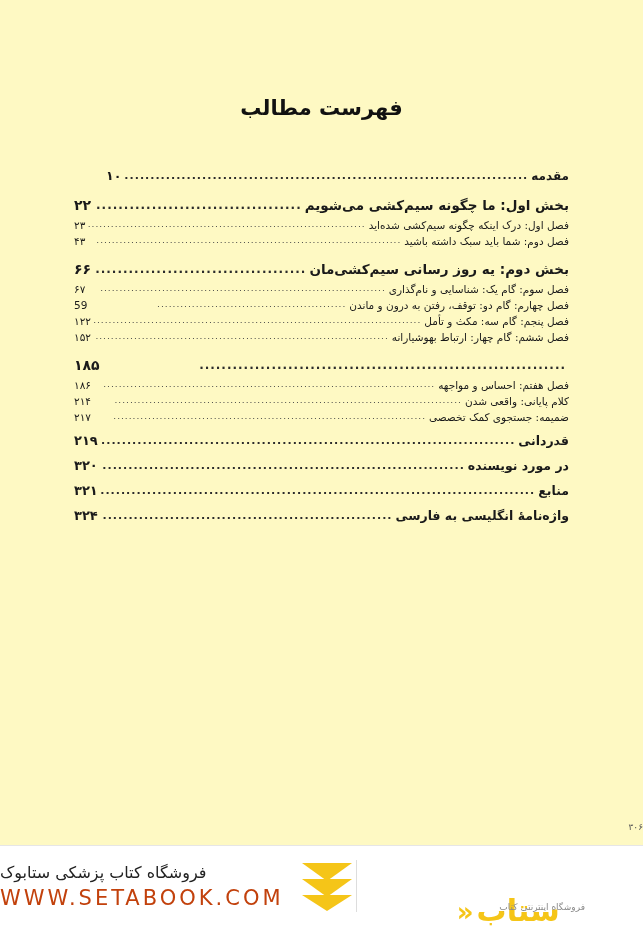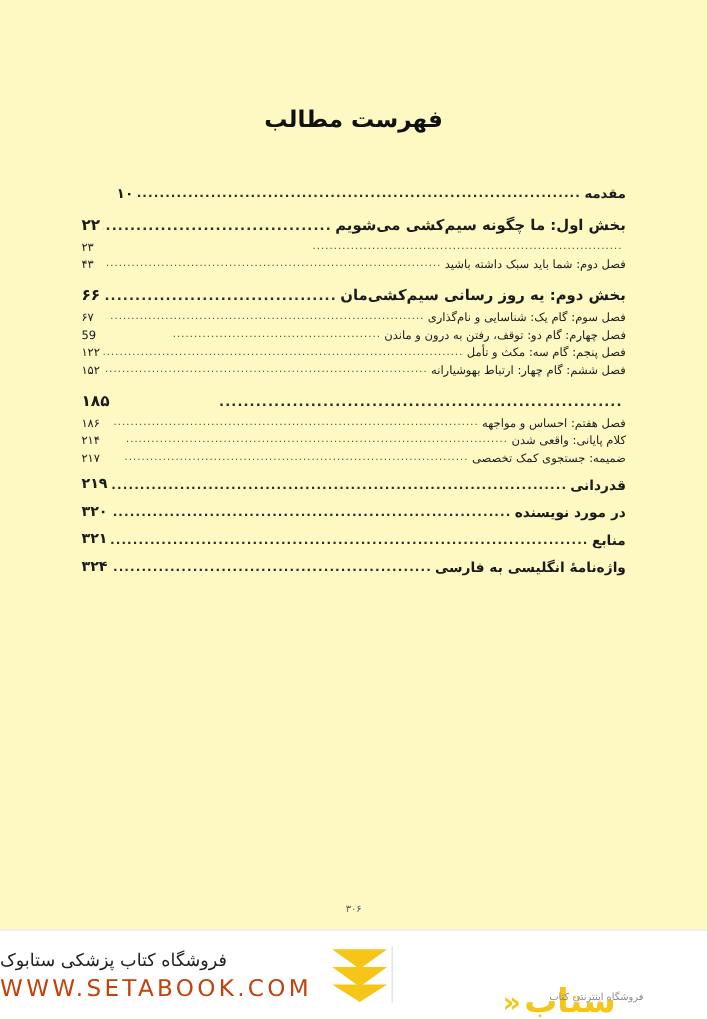--- a/index.html
+++ b/index.html
@@ -101,21 +101,20 @@
     margin-bottom: 6px;
   }
   .level-back .pageno { font-size: 13px; font-weight: bold; }
   .level-back .dots { font-size: 11px; }
 
   .page-folio {
     position: absolute;
     bottom: 14px;
     left: 0;
     right: 0;
-    text-align: center;
     font-size: 9px;
     color: #555;
     margin-top: 48px;
   }
 
   
   .brandbar {
     position: absolute;
     left: 0;
     bottom: 0;
@@ -210,20 +209,21 @@
       <span class="pageno">۱۰</span>
     </div>
 
     <div class="entry level-part">
       <span class="label">بخش اول: ما چگونه سیم‌کشی می‌شویم</span>
       <span class="dots">.................................................................</span>
       <span class="pageno">۲۲</span>
     </div>
 
     <div class="entry level-chapter">
+      <span class="label">فصل اول: درک اینکه چگونه سیم‌کشی شده‌اید</span>
       <span class="dots">.........................................................................</span>
       <span class="pageno">۲۳</span>
     </div>
 
     <div class="entry level-chapter">
       <span class="label">فصل دوم: شما باید سبک داشته باشید</span>
       <span class="dots">...............................................................................</span>
       <span class="pageno">۴۳</span>
     </div>
 

